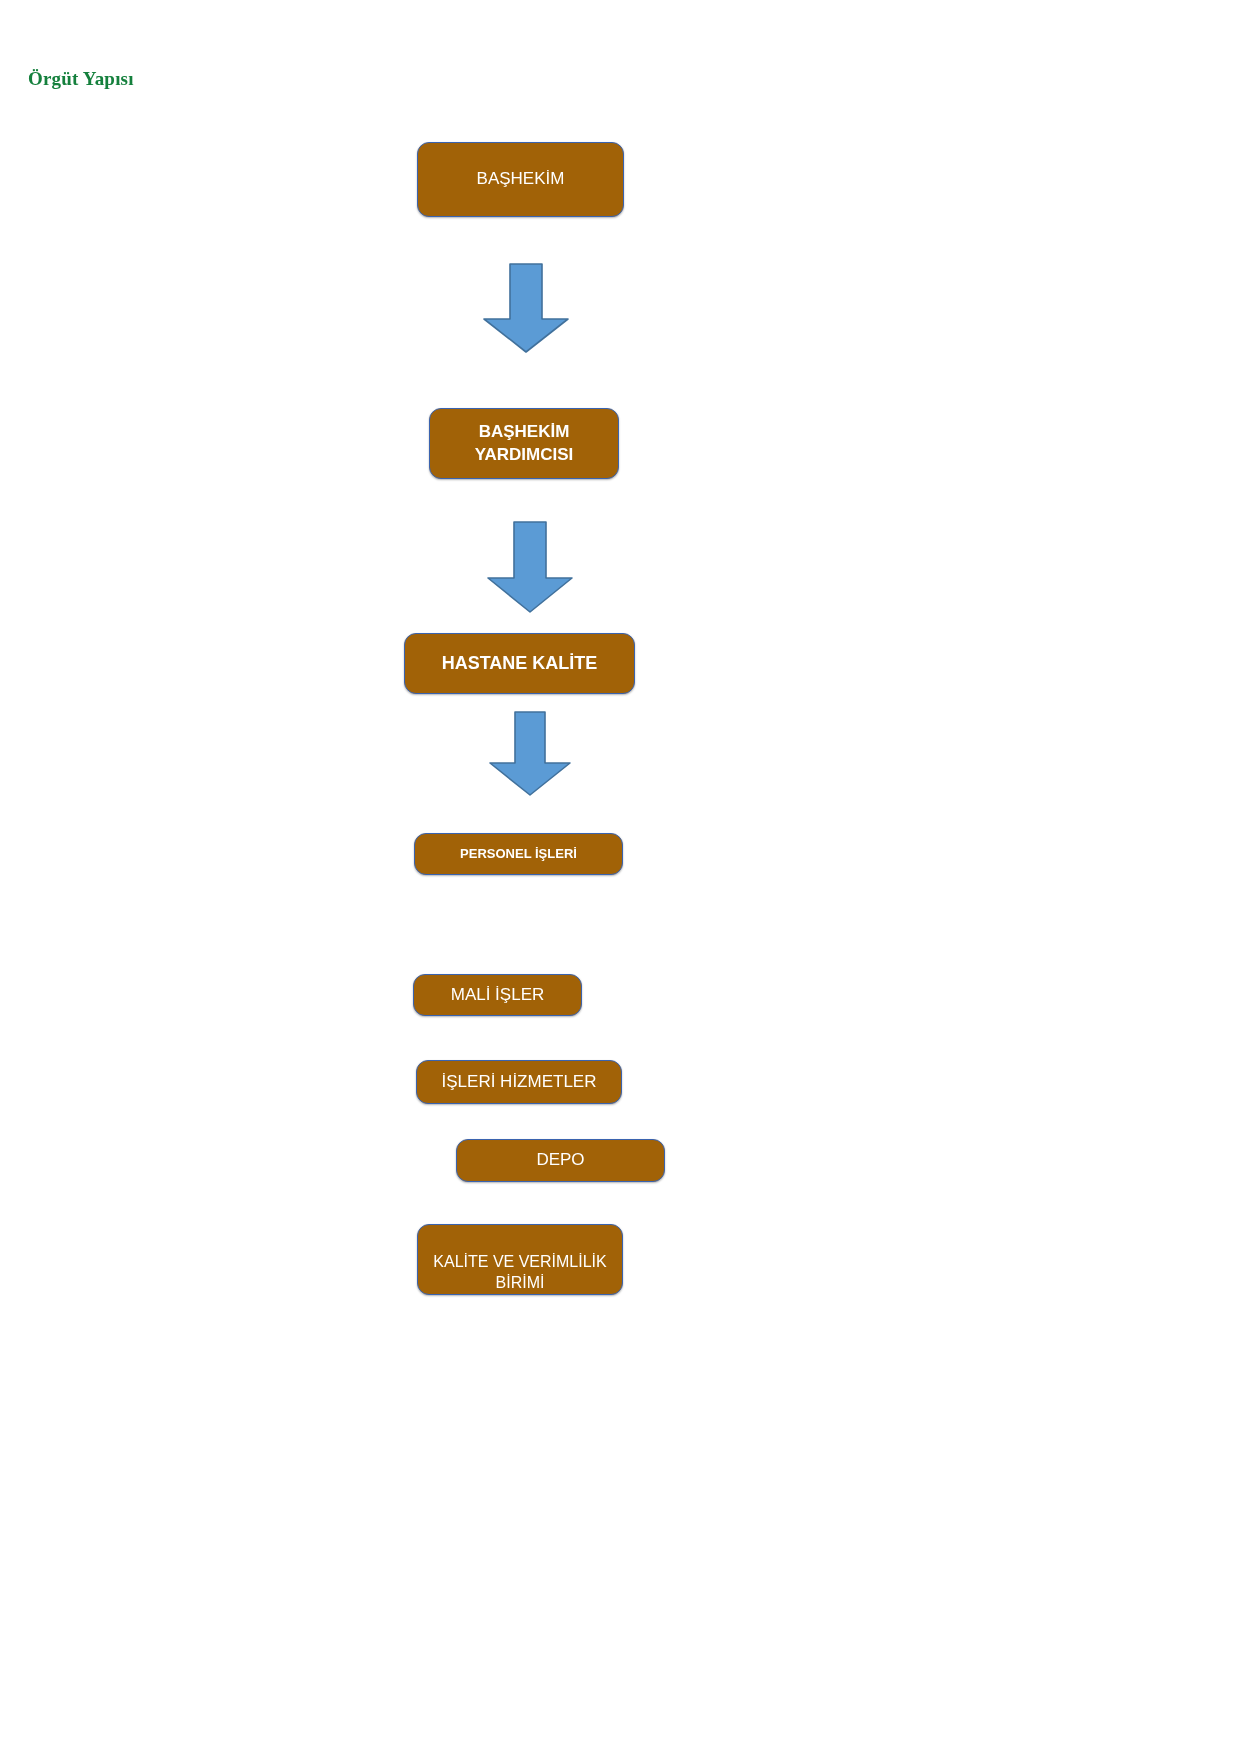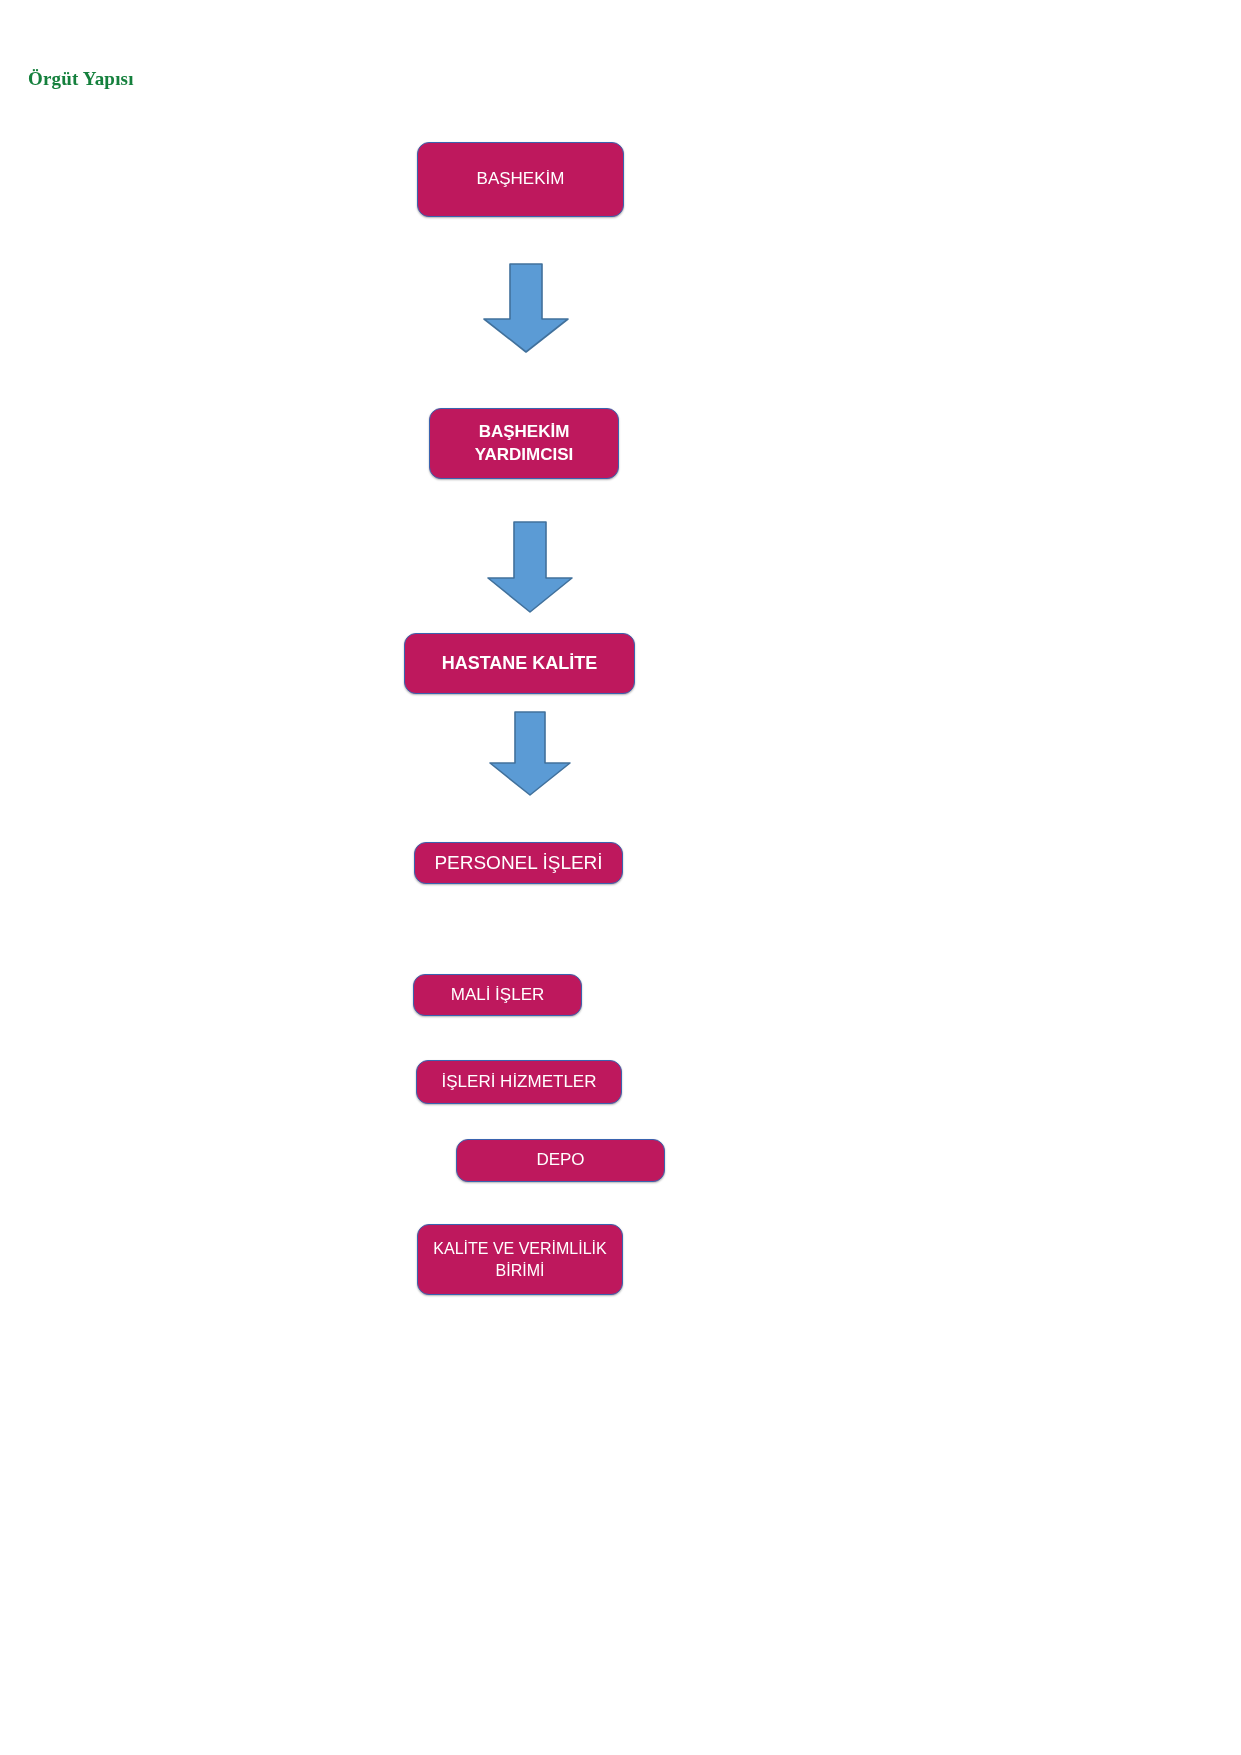--- a/index.html
+++ b/index.html
@@ -24,21 +24,21 @@
     font-size: 19px;
     color: #15803d;
     letter-spacing: 0.2px;
     white-space: nowrap;
   }
 
   
   .org-box {
     position: absolute;
     box-sizing: border-box;
-    background: #be185d;
+    background: #a16207;
     border: 1px solid #3A63AF;
     border-radius: 12px;
     color: #ffffff;
     display: flex;
     align-items: center;
     justify-content: center;
     text-align: center;
     line-height: 1.35;
     box-shadow: 0 1px 2px rgba(0,0,0,0.30);
     padding: 0 10px;
@@ -55,37 +55,37 @@
   .b-bashekim-yrd {
     left: 429px; top: 408px; width: 190px; height: 71px;
     font-size: 17px; font-weight: bold;
   }
   .b-hastane {
     left: 404px; top: 633px; width: 231px; height: 61px;
     font-size: 18px; font-weight: bold;
   }
   .b-personel {
     left: 414px; top: 833px; width: 209px; height: 42px;
-    font-size: 19px; font-weight: normal; margin-top: 9px;
+    font-size: 13px; font-weight: bold;
   }
   .b-mali {
     left: 413px; top: 974px; width: 169px; height: 42px;
     font-size: 17px; font-weight: normal;
   }
   .b-teknik {
     left: 416px; top: 1060px; width: 206px; height: 44px;
     font-size: 17px; font-weight: normal;
   }
   .b-depo {
     left: 412px; top: 1139px; width: 209px; height: 43px;
     font-size: 17px; font-weight: normal; margin-left: 44px;
   }
   .b-kalite {
     left: 417px; top: 1224px; width: 206px; height: 71px;
-    font-size: 16px; font-weight: normal;
+    font-size: 16px; font-weight: normal; align-items: flex-end;
   }
 
   
   .arrow {
     position: absolute;
   }
   .arrow svg { display: block; }
 
   .a1 { left: 483px; top: 263px; width: 86px; height: 90px; }
   .a2 { left: 487px; top: 521px; width: 86px; height: 92px; }

